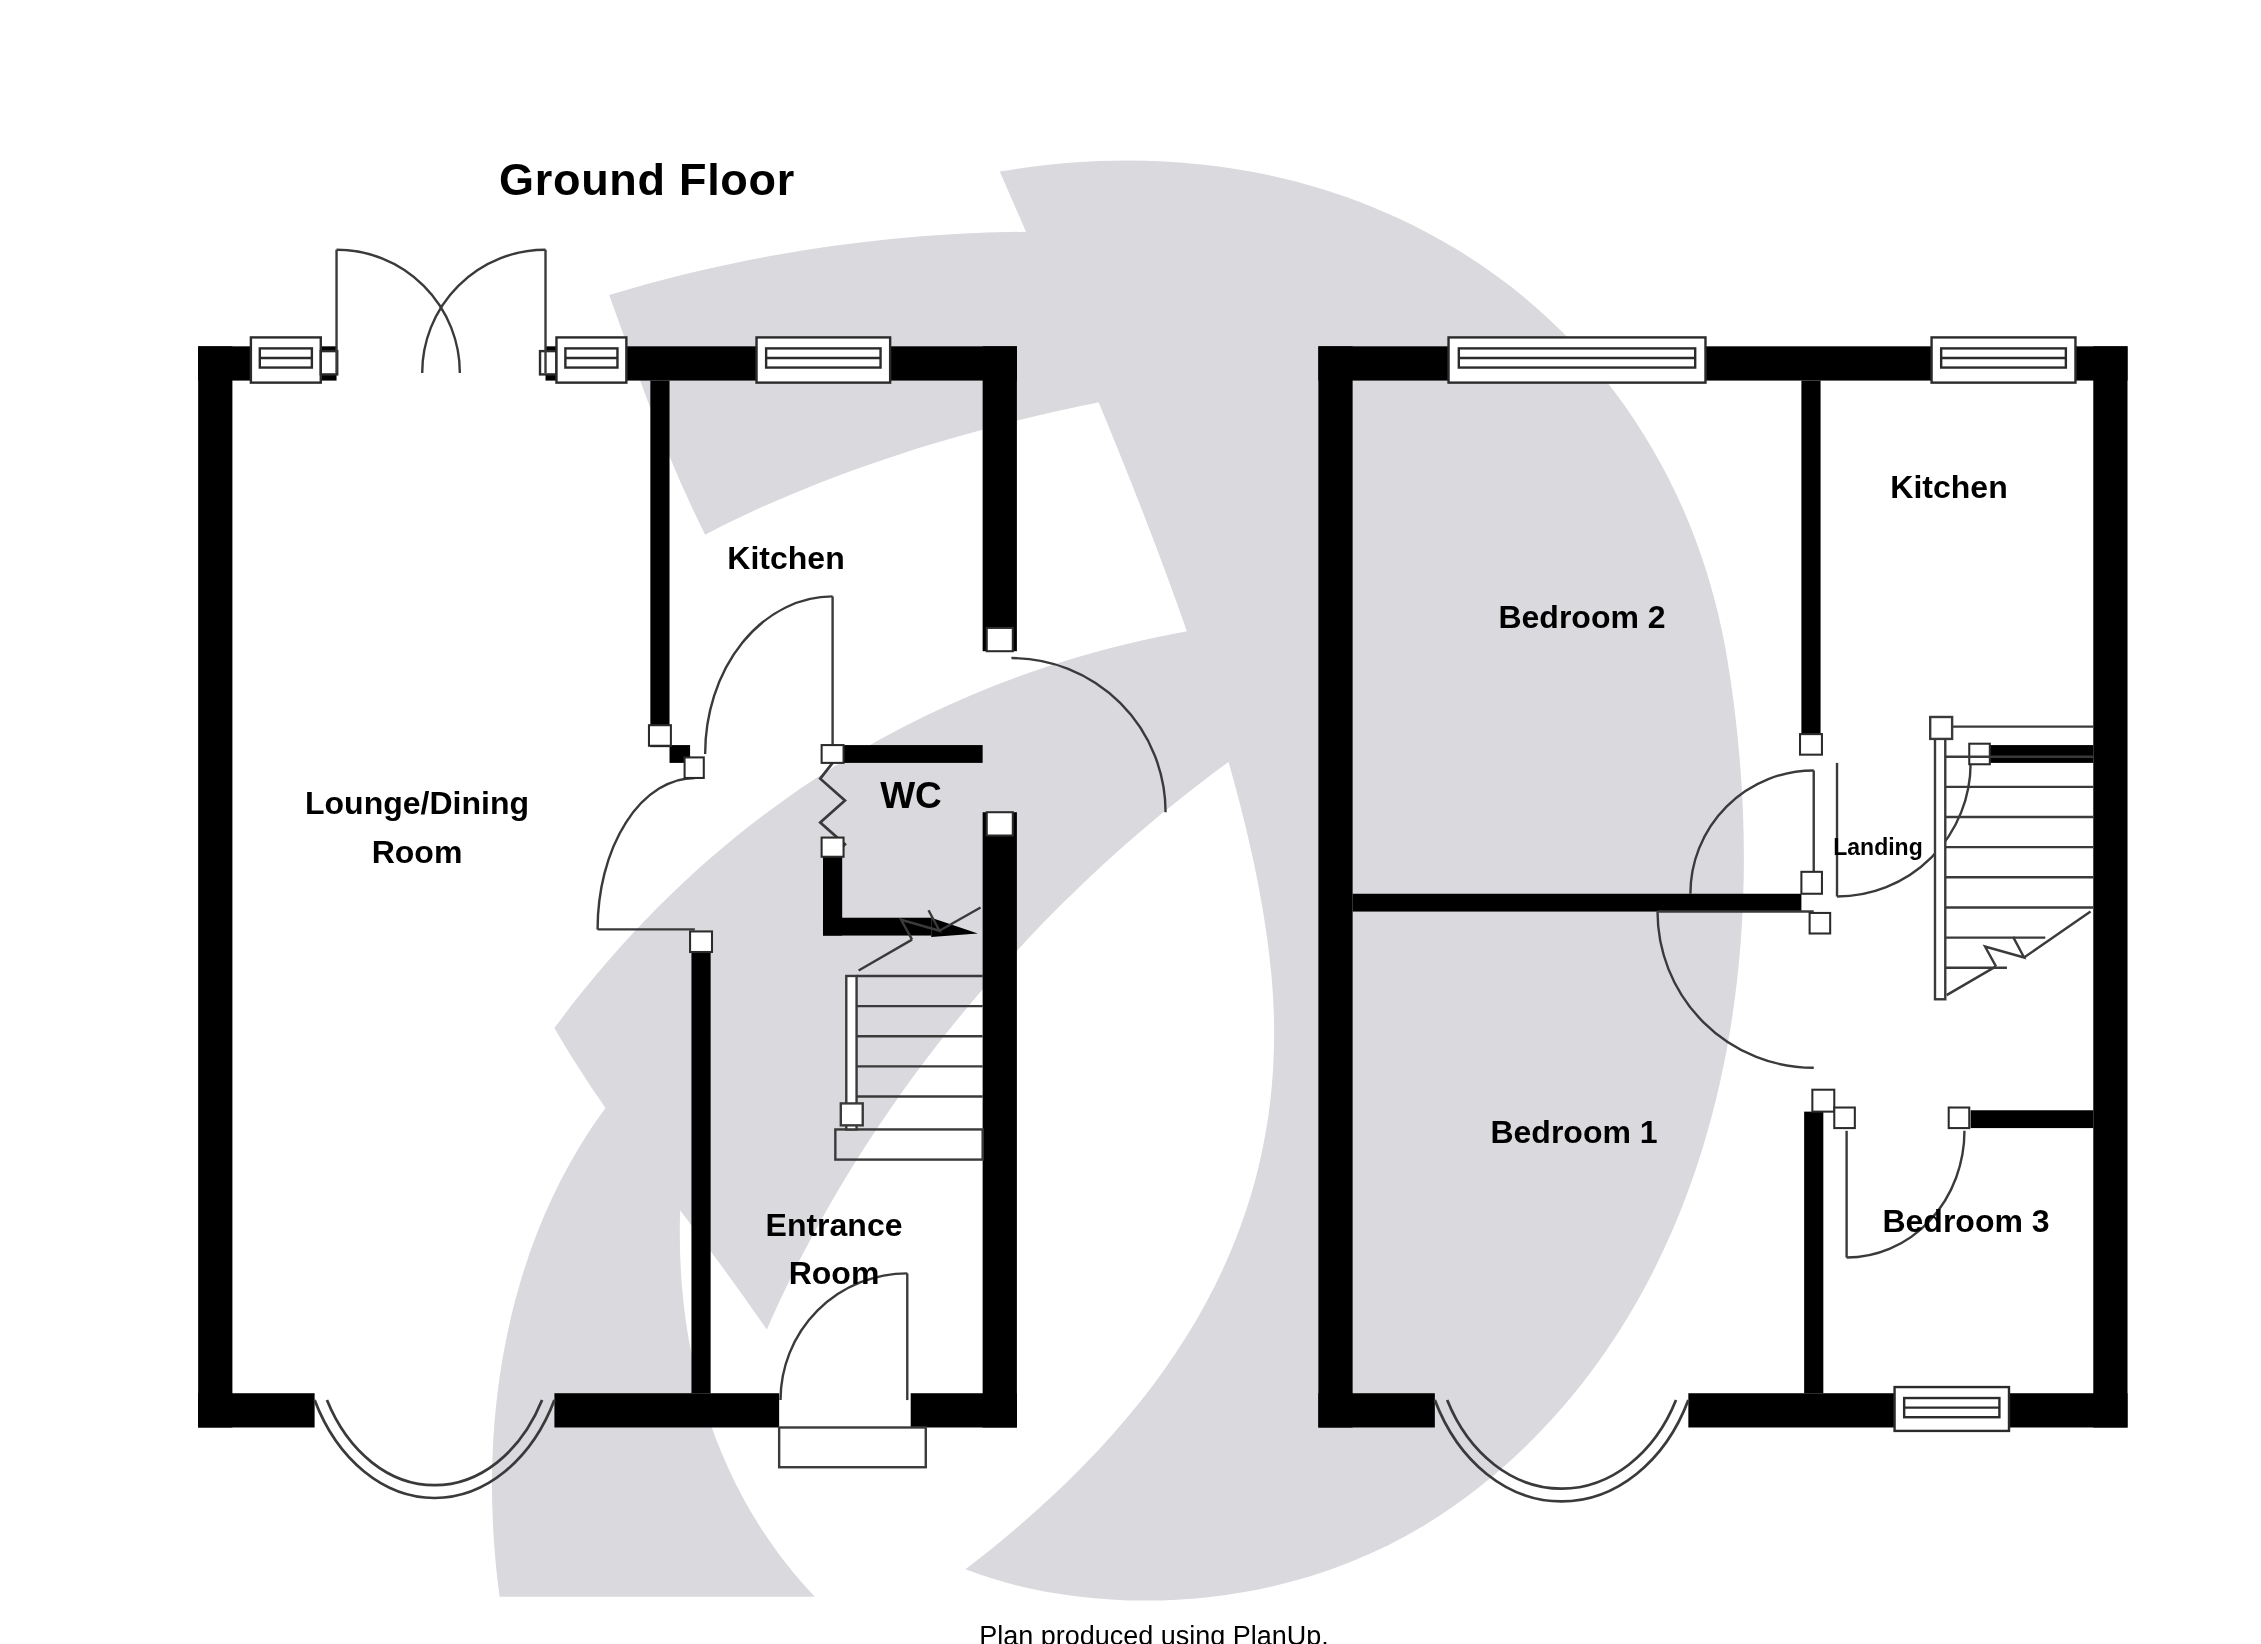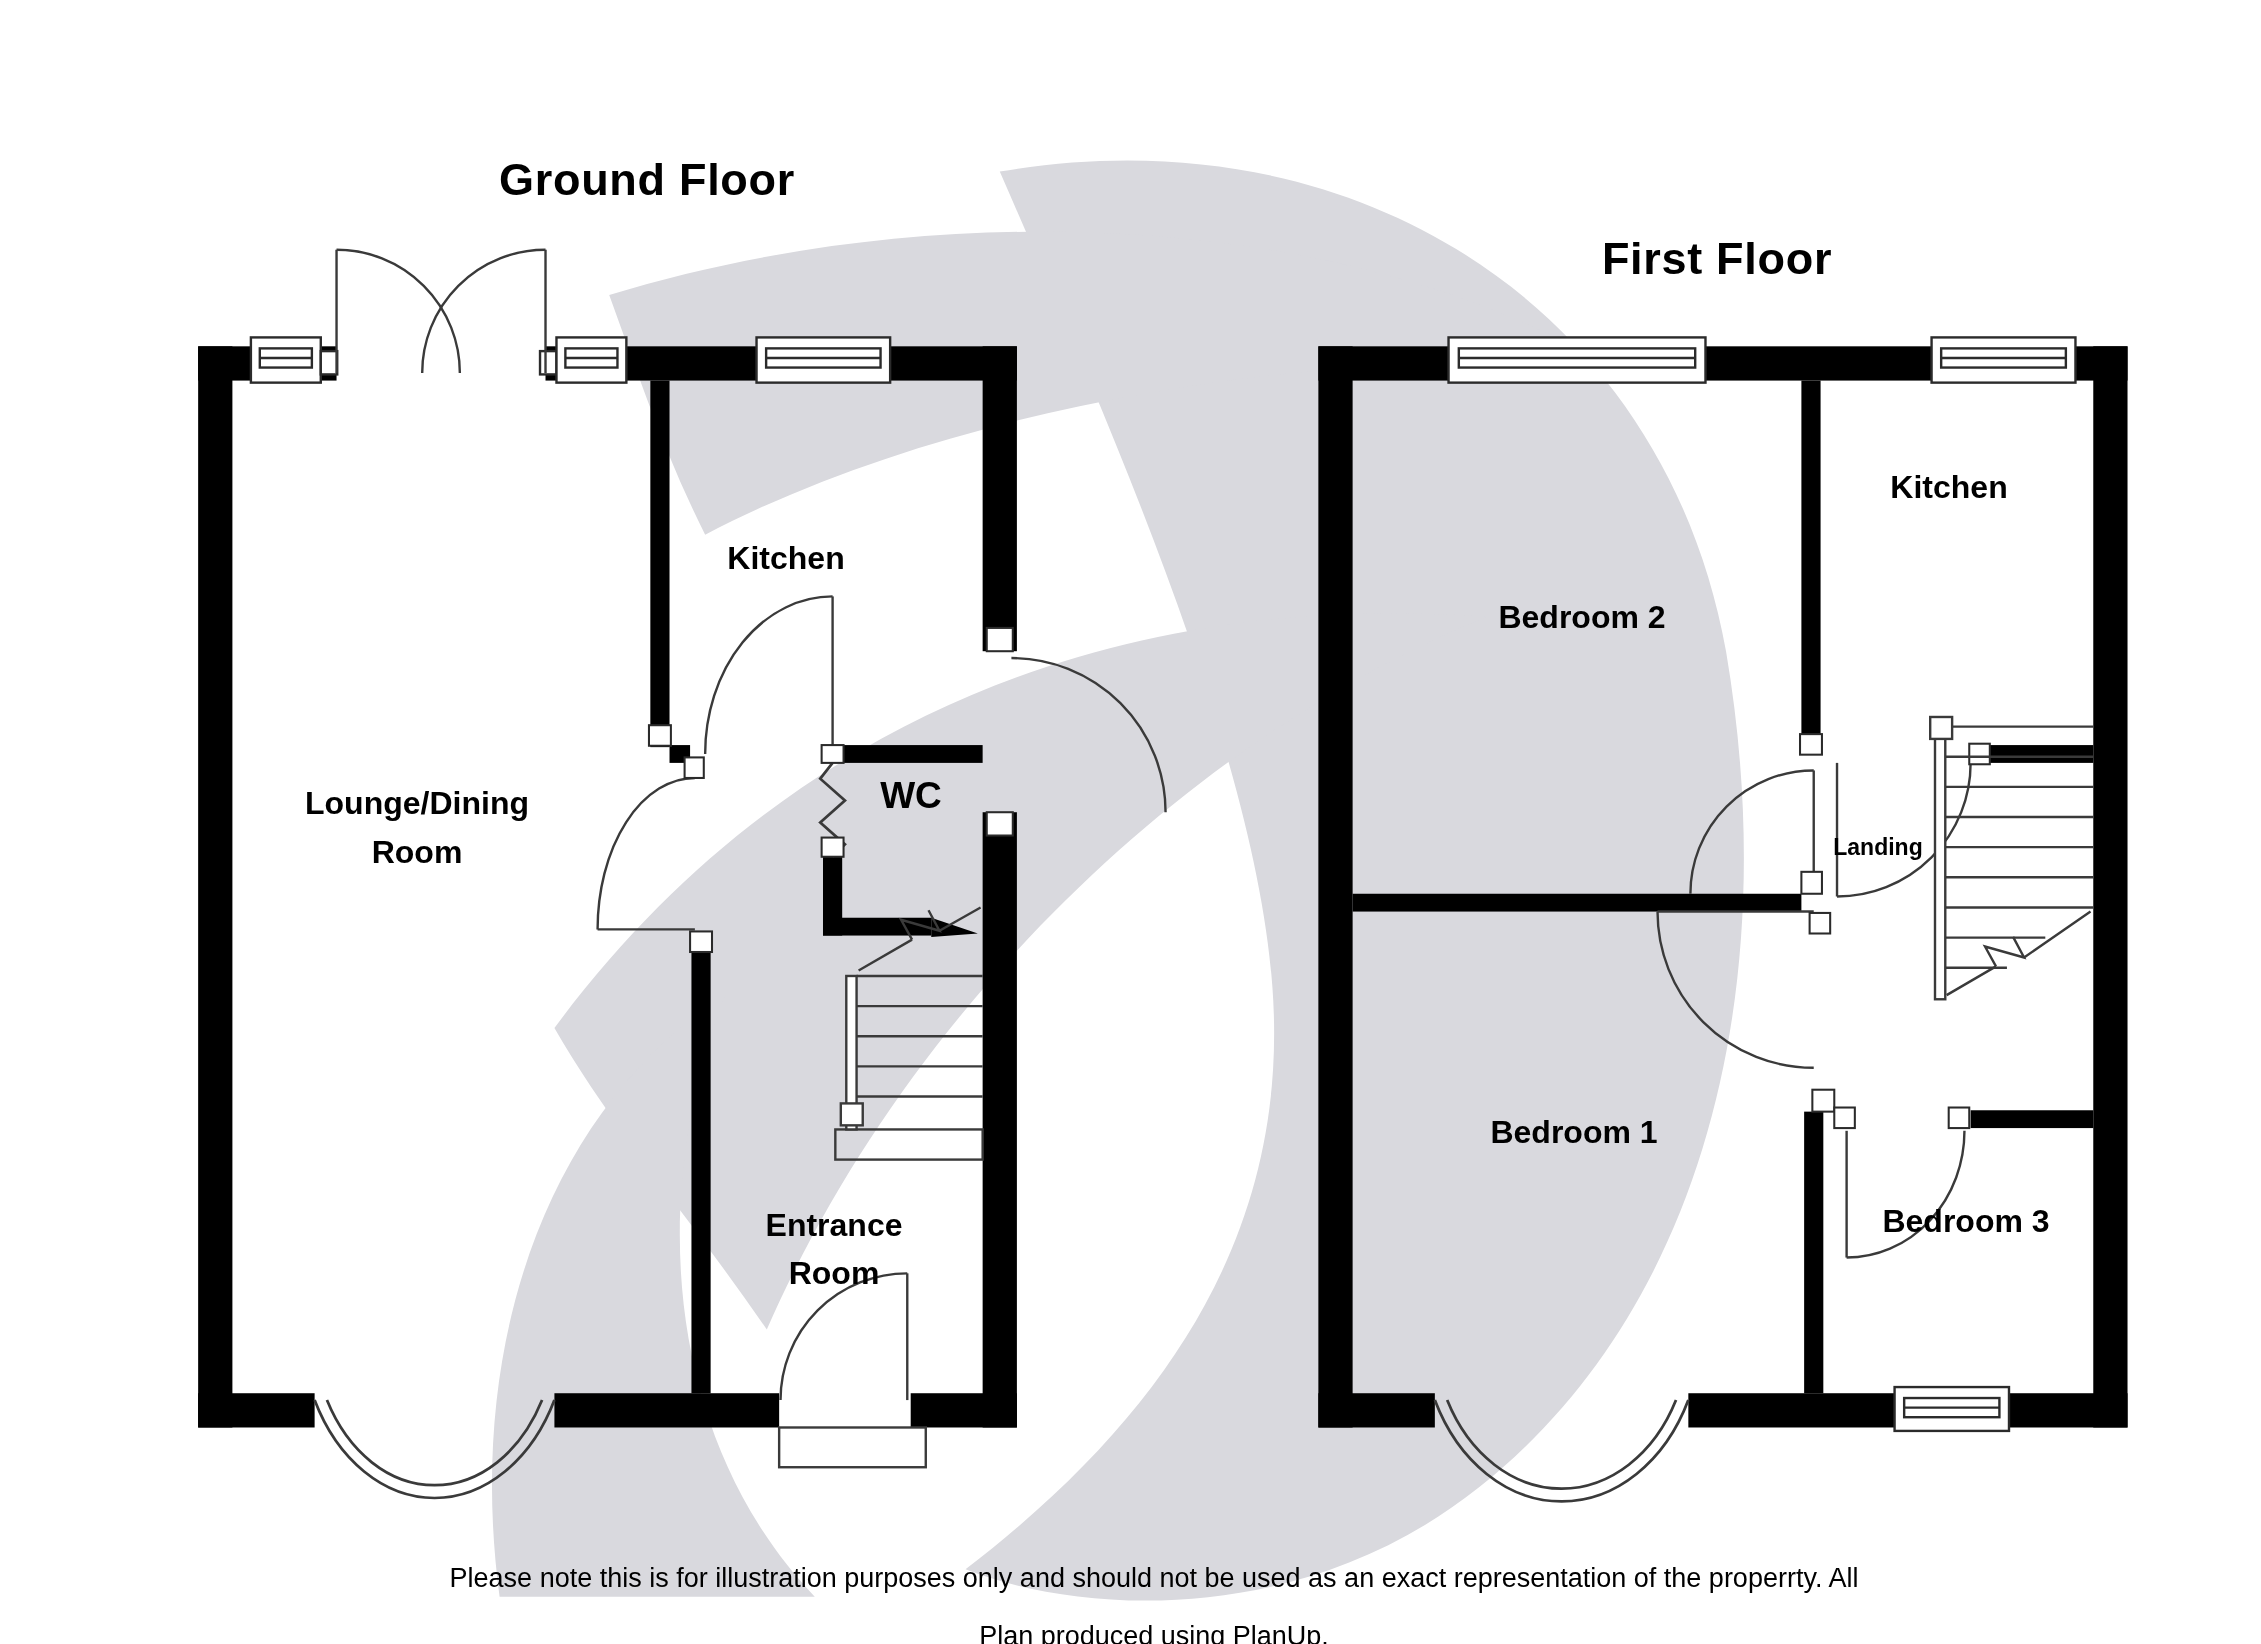--- a/index.html
+++ b/index.html
@@ -208,32 +208,30 @@
       <line x1="2810" y1="1368" x2="2956" y2="1368"></line>
       <line x1="2810" y1="1412" x2="2900" y2="1412"></line>
       <rect x="2795" y="1058" width="15" height="400" fill="#ffffff"></rect>
       <rect x="2788" y="1046" width="32" height="32" fill="#ffffff"></rect>
       <path d="M2812,1452 L2884,1410 M2884,1410 L2868,1381 L2925,1397 L2909,1367 M2925,1397 L3022,1330"></path>
     </g>
   </g>
 </svg>
 
   <div class="lbl t-title" style="left:627px;top:180px;">Ground Floor</div>
-  <div class="lbl t-title" style="left:1697px;top:259px;">First Floor</div>
 
   <div class="lbl t-room" style="left:397px;top:803px;">Lounge/Dining</div>
   <div class="lbl t-room" style="left:397px;top:852px;">Room</div>
   <div class="lbl t-room" style="left:766px;top:558px;">Kitchen</div>
   <div class="lbl t-wc" style="left:891px;top:796px;">WC</div>
   <div class="lbl t-room" style="left:814px;top:1225px;">Entrance</div>
   <div class="lbl t-room" style="left:814px;top:1273px;">Room</div>
 
   <div class="lbl t-room" style="left:1562px;top:617px;">Bedroom 2</div>
   <div class="lbl t-room" style="left:1929px;top:487px;">Kitchen</div>
   <div class="lbl t-small" style="left:1858px;top:847px;">Landing</div>
   <div class="lbl t-room" style="left:1554px;top:1132px;">Bedroom 1</div>
   <div class="lbl t-room" style="left:1946px;top:1221px;">Bedroom 3</div>
 
-  <div class="lbl t-foot" style="left:1134px;top:1578px;">Please note this is for illustration purposes only and should not be used as an exact representation of the properrty. All</div>
   <div class="lbl t-foot" style="left:1134px;top:1636px;">Plan produced using PlanUp.</div>
 
 </div>
 
 
 </body></html>

